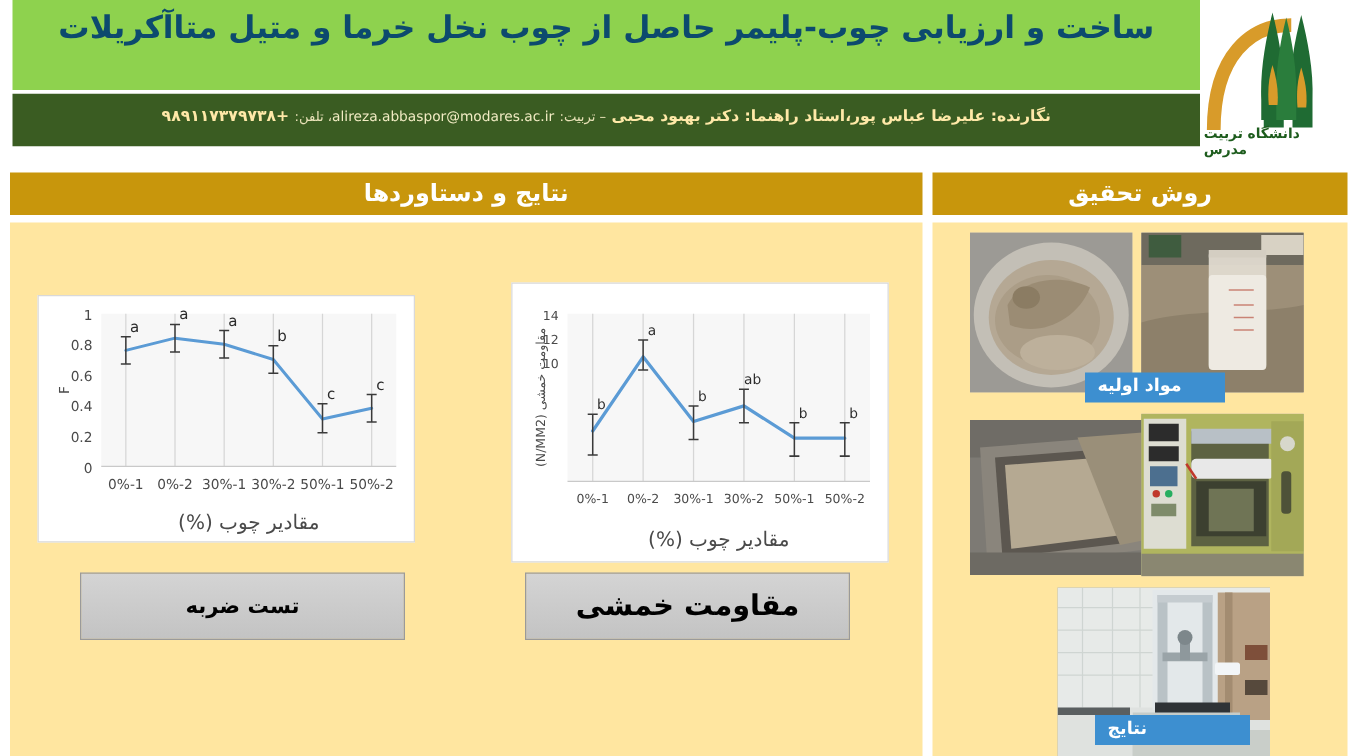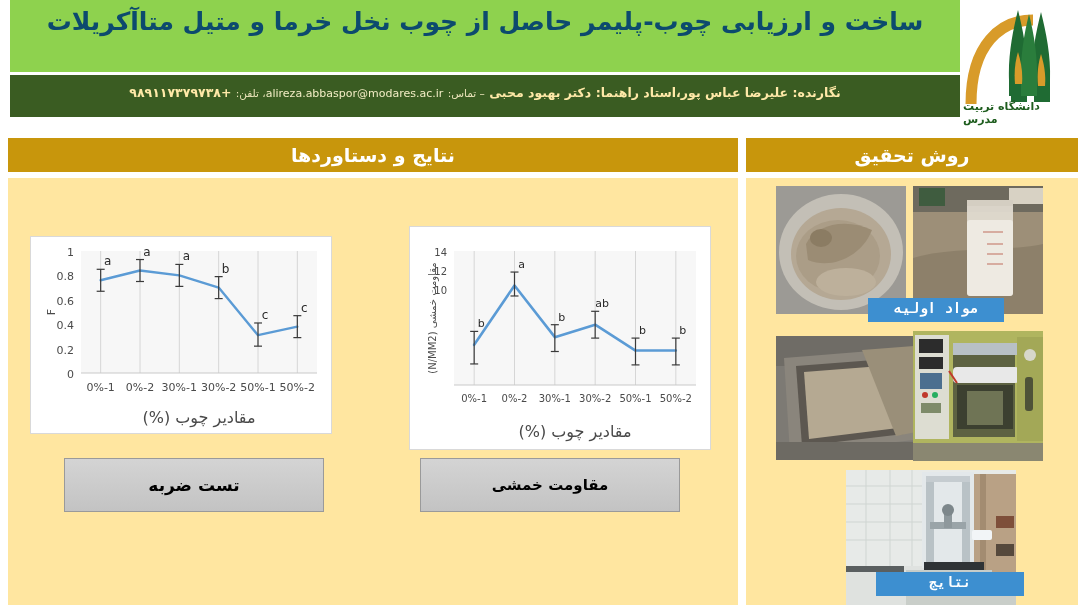--- a/index.html
+++ b/index.html
@@ -43,26 +43,26 @@
   .chart-inner{position:relative;width:100%;height:100%;}
   .chart-svg{position:absolute;left:0;top:0;}
 
   
   .btn{position:absolute;background:linear-gradient(#d4d4d4,#c3c3c3);border:1px solid #9a9a9a;
     text-align:center;direction:rtl;font-weight:bold;color:#000000;}
   .btn span{display:block;}
   .btn-impact{left:64px;top:458px;width:258px;height:52px;}
   .btn-impact span{line-height:52px;font-size:17px;}
   .btn-flex{left:420px;top:458px;width:258px;height:52px;}
-  .btn-flex span{line-height:52px;font-size:15px;}
+  .btn-flex span{line-height:52px;font-size:23px;}
 
   
   .photo{position:absolute;overflow:hidden;background:#b9b3a8;}
-  .cap{position:absolute;background:#3d8fd0;color:#ffffff;direction:rtl;text-align:center;
-    font-size:14px;font-weight:bold;padding:3px 22px;line-height:1.25;font-family:Liberation Mono, monospace;}
+  .cap{position:absolute;background:#3d8fd0;color:#ffffff;direction:rtl;text-align:left;
+    font-size:14px;font-weight:bold;padding:3px 10px;line-height:1.25;}
 
   .ph-1{left:776px;top:186px;width:130px;height:128px;}
   .ph-2{left:913px;top:186px;width:130px;height:128px;}
   .cap-1{left:868px;top:298px;width:92px;}
   .ph-3{left:776px;top:336px;width:140px;height:124px;}
   .ph-4{left:913px;top:331px;width:130px;height:130px;}
   .cap-2{left:866px;top:420px;width:92px;}
   .ph-5{left:846px;top:470px;width:170px;height:135px;}
   .cap-3{left:876px;top:572px;width:104px;}
 
@@ -73,21 +73,21 @@
 
 <div class="poster">
 
   <div class="title-band">
     <div class="title-text">ساخت و ارزیابی چوب-پلیمر حاصل از چوب نخل خرما و متیل متاآکریلات</div>
   </div>
 
   <div class="authors-band">
     <div class="authors-text">
       <span>نگارنده: علیرضا عباس پور،استاد راهنما: دکتر بهبود محبی</span>
-      <span class="small">– تماس:</span>
+      <span class="small">– تربیت:</span>
       <span class="lat">alireza.abbaspor@modares.ac.ir</span><span class="small">، تلفن:</span>
       <span>+۹۸۹۱۱۷۳۷۹۷۳۸</span>
     </div>
   </div>
 
   <div class="logo">
     <svg width="115" height="110" viewBox="0 0 115 110">
       <path d="M8 104 C8 44 38 20 70 20" stroke="#d89b2a" stroke-width="11" fill="none"></path>
       <path d="M55 10 C50 30 45 55 46 80 L46 96 L64 96 L64 80 C65 55 60 30 55 10 Z" fill="#1f6b33"></path>
       <path d="M78 12 C73 32 68 56 69 80 L69 96 L87 96 L87 80 C88 56 83 32 78 12 Z" fill="#1f6b33"></path>

